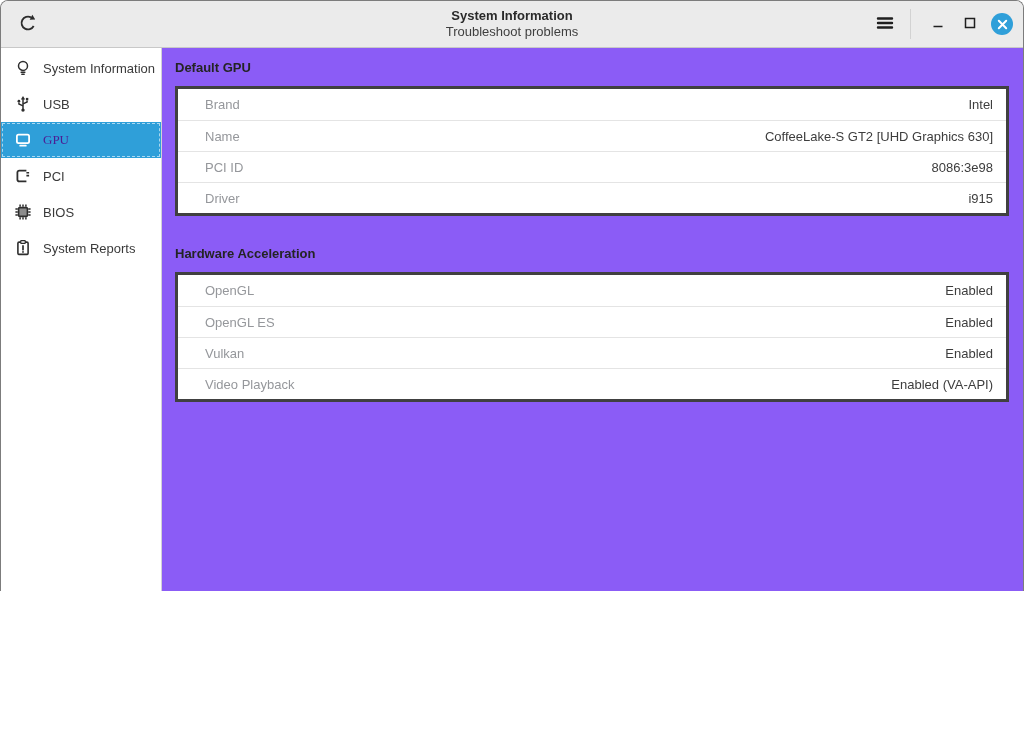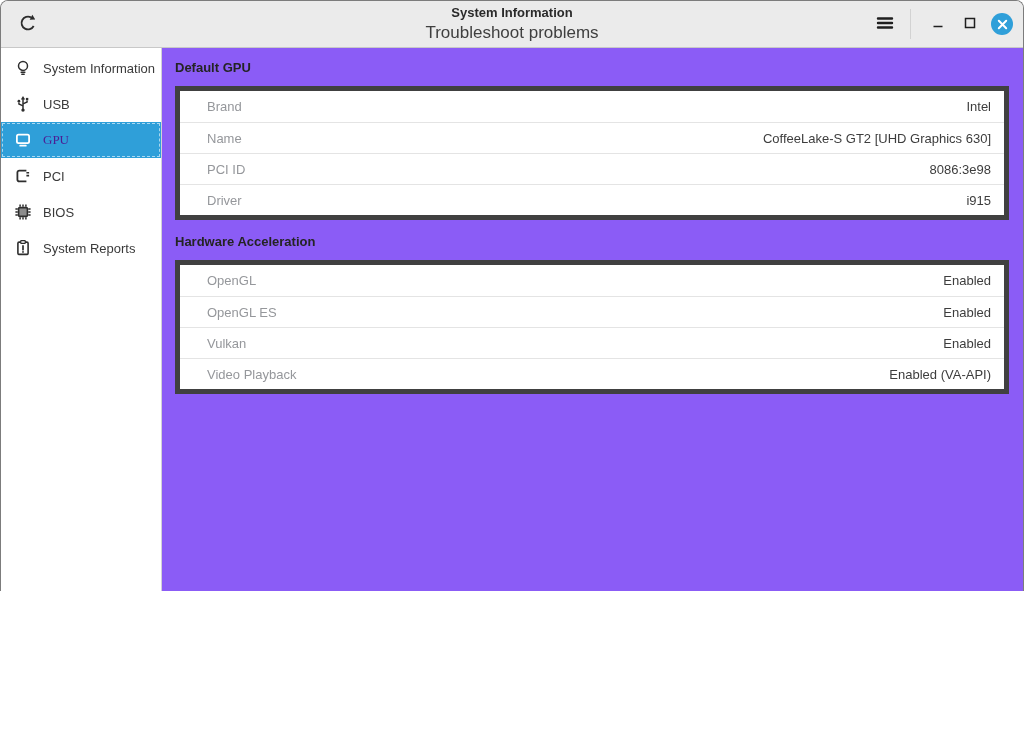--- a/index.html
+++ b/index.html
@@ -28,21 +28,21 @@
     border:none;background:transparent;padding:0;
     display:flex;align-items:center;justify-content:center;
     color:#2c2c2c;cursor:pointer;
   }
   .title-stack{
     position:absolute;left:0;right:0;top:0;bottom:0;
     display:flex;flex-direction:column;align-items:center;justify-content:center;
     pointer-events:none;line-height:1.25;
   }
   .title-main{font-size:13px;font-weight:bold;color:#2a2a2a;}
-  .title-sub{font-size:17px;color:#3f3f3f;}
+  .title-sub{font-size:13px;color:#3f3f3f;}
   .win-controls{
     margin-left:auto;display:flex;align-items:center;
     padding-right:8px;gap:6px;
   }
   .ctl-btn{
     width:26px;height:26px;border:none;background:transparent;padding:0;
     display:flex;align-items:center;justify-content:center;
     color:#1f1f1f;cursor:pointer;
   }
   .ctl-sep{width:1px;height:30px;background:#d2d2d2;margin:0 8px 0 6px;}
@@ -74,22 +74,22 @@
   .side-item.selected .icon{color:#ffffff;}
 
   .content{
     flex:1;background:#8b5cf6;
     padding:12px 14px 0 13px;overflow:hidden;
   }
   .section-heading{
     font-size:13px;font-weight:bold;color:#242424;
     margin:0 0 10px 0;line-height:16px;
   }
-  .section + .section{margin-top:14px;}
-  .info-table{background:#ffffff;border:5px solid #404040;}
+  .section + .section{margin-top:30px;}
+  .info-table{background:#ffffff;border:3px solid #404040;}
   .row{
     height:31px;display:flex;align-items:center;justify-content:space-between;
     padding:0 13px 0 27px;font-size:13px;
   }
   .row + .row{border-top:1px solid #e4e4e4;}
   .row-label{color:#95979b;}
   .row-value{color:#3d3d3d;}
 </style>
 </head>
 <body>

